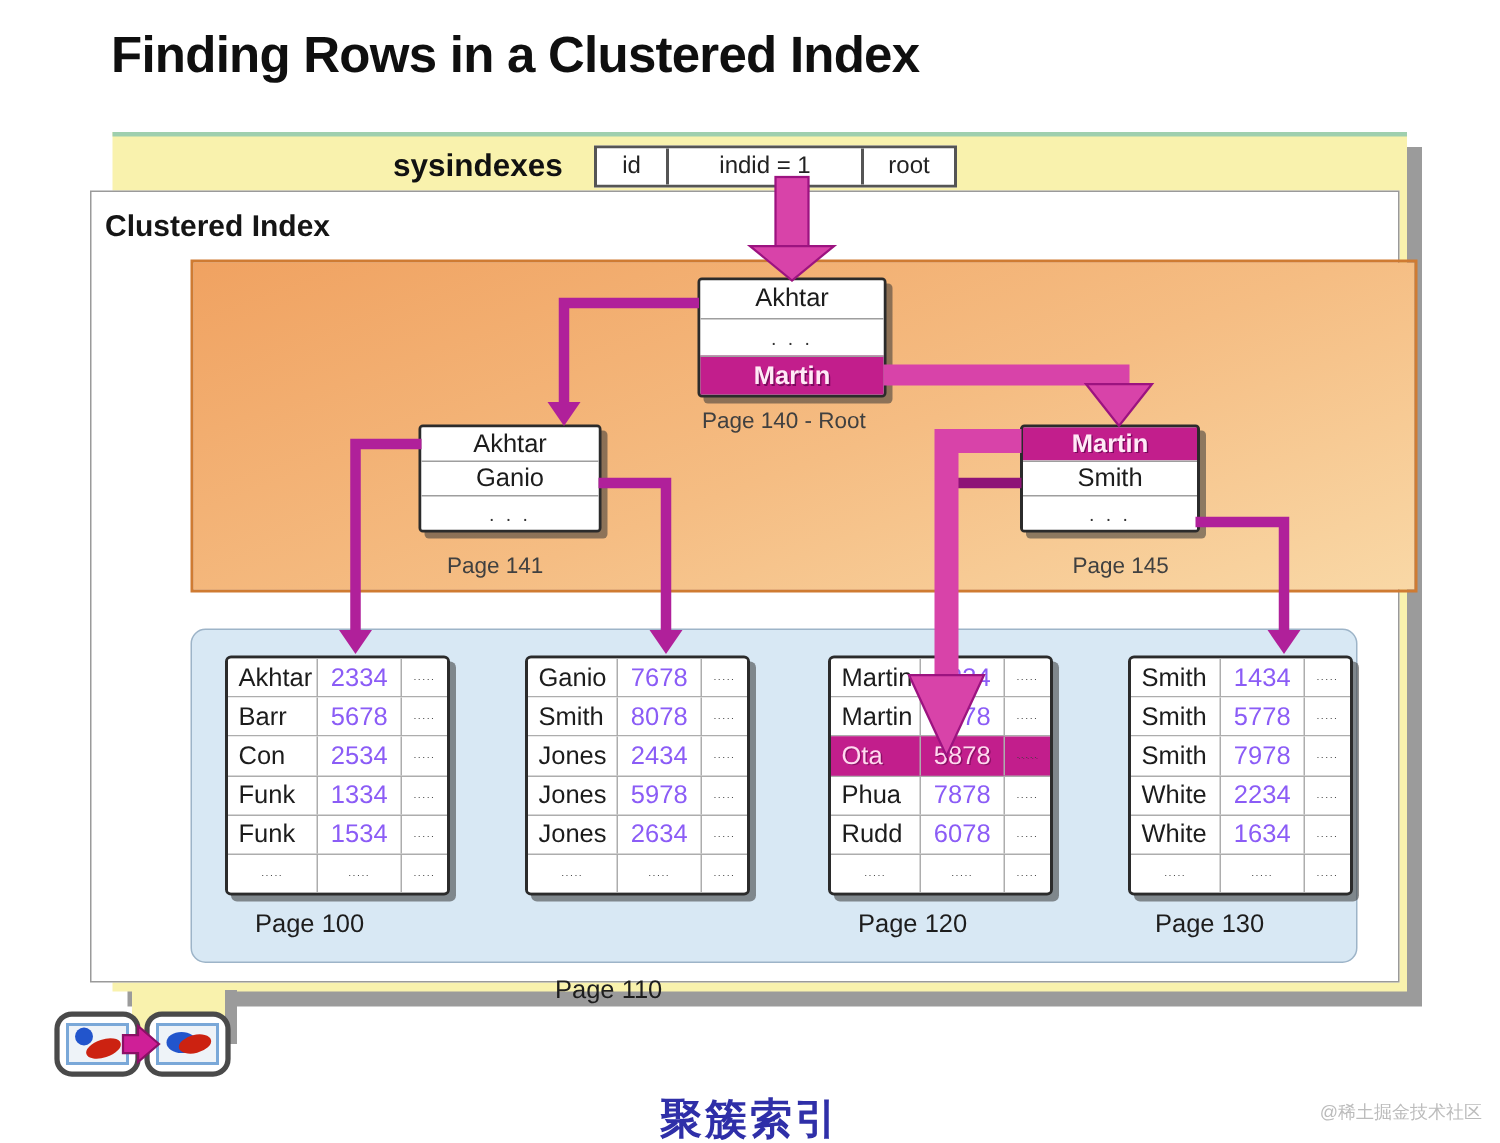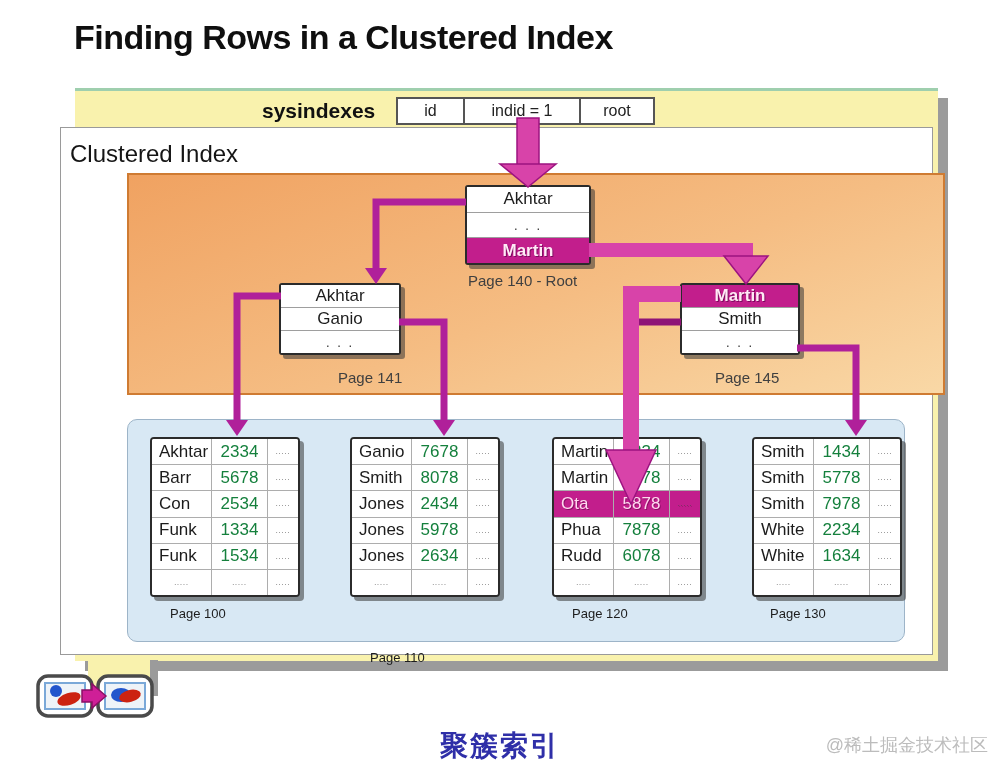--- a/index.html
+++ b/index.html
@@ -17,75 +17,75 @@
   .title{position:absolute;left:74px;top:18px;font-size:34px;font-weight:bold;color:#0f0f0f;letter-spacing:-0.5px;}
 
   .yellow-panel{position:absolute;left:75px;top:88px;width:863px;height:573px;background:var(--yellow);
     border-top:3px solid #9fcfae;box-shadow:10px 10px 0 #9b9b9b;}
   .corner-patch{position:absolute;left:88px;top:652px;width:62px;height:36px;background:var(--yellow);box-shadow:8px 8px 0 #9b9b9b;}
 
   .sysindexes-label{position:absolute;left:262px;top:99px;font-size:21px;font-weight:bold;color:#111;}
   .sys-cells{position:absolute;left:396px;top:97px;display:flex;height:28px;border:2px solid #555;background:#fff;}
   .sys-cell{display:flex;align-items:center;justify-content:center;font-size:16px;color:#222;background:#fff;}
   .sys-cell + .sys-cell{border-left:2px solid #555;}
-  .sys-cell.c-id{width:65px;}
-  .sys-cell.c-indid{width:116px;}
-  .sys-cell.c-root{width:74px;}
+  .sys-cell.c-id{width:46px;}
+  .sys-cell.c-indid{width:130px;}
+  .sys-cell.c-root{width:62px;}
 
   .white-panel{position:absolute;left:60px;top:127px;width:873px;height:528px;background:#fff;border:1px solid #9a9a9a;}
-  .ci-label{position:absolute;left:70px;top:140px;font-size:24px;font-weight:normal;color:#151515;}
+  .ci-label{position:absolute;left:70px;top:140px;font-size:20px;font-weight:bold;color:#151515;}
 
   .orange-panel{position:absolute;left:127px;top:173px;width:818px;height:222px;
     background:linear-gradient(160deg,#f0a261 0%,#f5bd83 55%,#f9d8a6 100%);
     border:2px solid #cf7b32;}
 
   .leaf-panel{position:absolute;left:127px;top:419px;width:778px;height:223px;background:var(--blue-panel);
     border:1px solid #9db4c8;border-radius:10px;}
 
   .node{position:absolute;background:#fff;border:2px solid #2b2b2b;border-radius:3px;
     box-shadow:4px 4px 0 rgba(55,55,55,0.55);display:flex;flex-direction:column;}
   .nrow{flex:1;display:flex;align-items:center;justify-content:center;font-size:17px;color:#1c1c1c;background:#fff;}
   .nrow + .nrow{border-top:1px solid #9e9e9e;}
   .nrow.dots{font-size:13px;letter-spacing:2px;color:#333;}
   .nrow.hl{background:var(--highlight);color:#ffeaf6;text-shadow:1px 1px 0 #7c0a5e;font-weight:bold;}
   .node-root{left:465px;top:185px;width:126px;height:80px;}
   .node-left{left:279px;top:283px;width:122px;height:72px;}
   .node-right{left:680px;top:283px;width:120px;height:72px;}
 
   .caption{position:absolute;font-size:15px;color:#404040;}
   .cap-root{left:468px;top:272px;}
-  .cap-left{left:298px;top:369px;margin-left:40px;}
+  .cap-left{left:298px;top:369px;}
   .cap-right{left:715px;top:369px;}
 
   .leaf-table{position:absolute;top:437px;width:150px;height:160px;background:#fff;border:2px solid #2b2b2b;
     border-radius:4px;box-shadow:4px 4px 0 rgba(55,55,55,0.55);display:flex;flex-direction:column;overflow:hidden;}
   .lt0{left:150px;} .lt1{left:350px;} .lt2{left:552px;} .lt3{left:752px;}
   .trow{display:flex;flex:1;align-items:center;border-bottom:1px solid #adadad;background:#fff;}
   .trow:last-child{border-bottom:none;}
   .tname{width:60px;padding-left:7px;font-size:17px;color:#1c1c1c;border-right:1px solid #adadad;align-self:stretch;display:flex;align-items:center;}
-  .tval{width:56px;text-align:center;font-size:17px;color:#15803d;border-right:1px solid #adadad;align-self:stretch;display:flex;align-items:center;justify-content:center;}
+  .tval{width:56px;text-align:center;font-size:17px;color:#8b5cf6;border-right:1px solid #adadad;align-self:stretch;display:flex;align-items:center;justify-content:center;}
   .tdots{flex:1;text-align:center;font-size:7px;letter-spacing:1px;color:#444;}
   .dotsrow .tname,.dotsrow .tval{font-size:7px;letter-spacing:1px;color:#444;justify-content:center;padding-left:0;}
   .trow.hl,.trow.hl .tname,.trow.hl .tval{background:var(--highlight);color:#ffd9ef;text-shadow:1px 1px 0 #8c0f66;}
 
-  .leaf-caption{position:absolute;top:606px;font-size:13px;color:#1d1d1d;}
+  .leaf-caption{position:absolute;top:606px;font-size:17px;color:#1d1d1d;}
   .lc0{left:170px;} .lc1{left:370px;margin-top:44px;} .lc2{left:572px;} .lc3{left:770px;}
 
   svg.arrows{position:absolute;left:0;top:0;z-index:60;pointer-events:none;}
   .thin{fill:none;stroke:var(--arrow);stroke-width:7;}
   .thin-head{fill:var(--arrow);stroke:none;}
   .thick{fill:none;stroke:var(--arrowpink);stroke-width:14;}
   .thick-head{fill:var(--arrowpink);stroke:#9c1380;stroke-width:1.5;}
   .stub{fill:none;stroke:#8e1377;stroke-width:7;}
 
   .nav-icons{position:absolute;left:36px;top:672px;width:120px;height:50px;z-index:70;}
 
   .footer-cn{position:absolute;left:0;right:0;top:727px;text-align:center;font-size:28px;font-weight:bold;
     color:#2f2fa8;letter-spacing:2px;}
-  .watermark{position:absolute;right:12px;top:733px;font-size:18px;color:#bcbcbc;}
+  .watermark{position:absolute;right:12px;top:733px;font-size:12px;color:#bcbcbc;}
 </style>
 </head>
 <body>
 
 <div class="stage">
 
   <div class="title">Finding Rows in a Clustered Index</div>
 
   <div class="yellow-panel"></div>
   <div class="corner-patch"></div>

